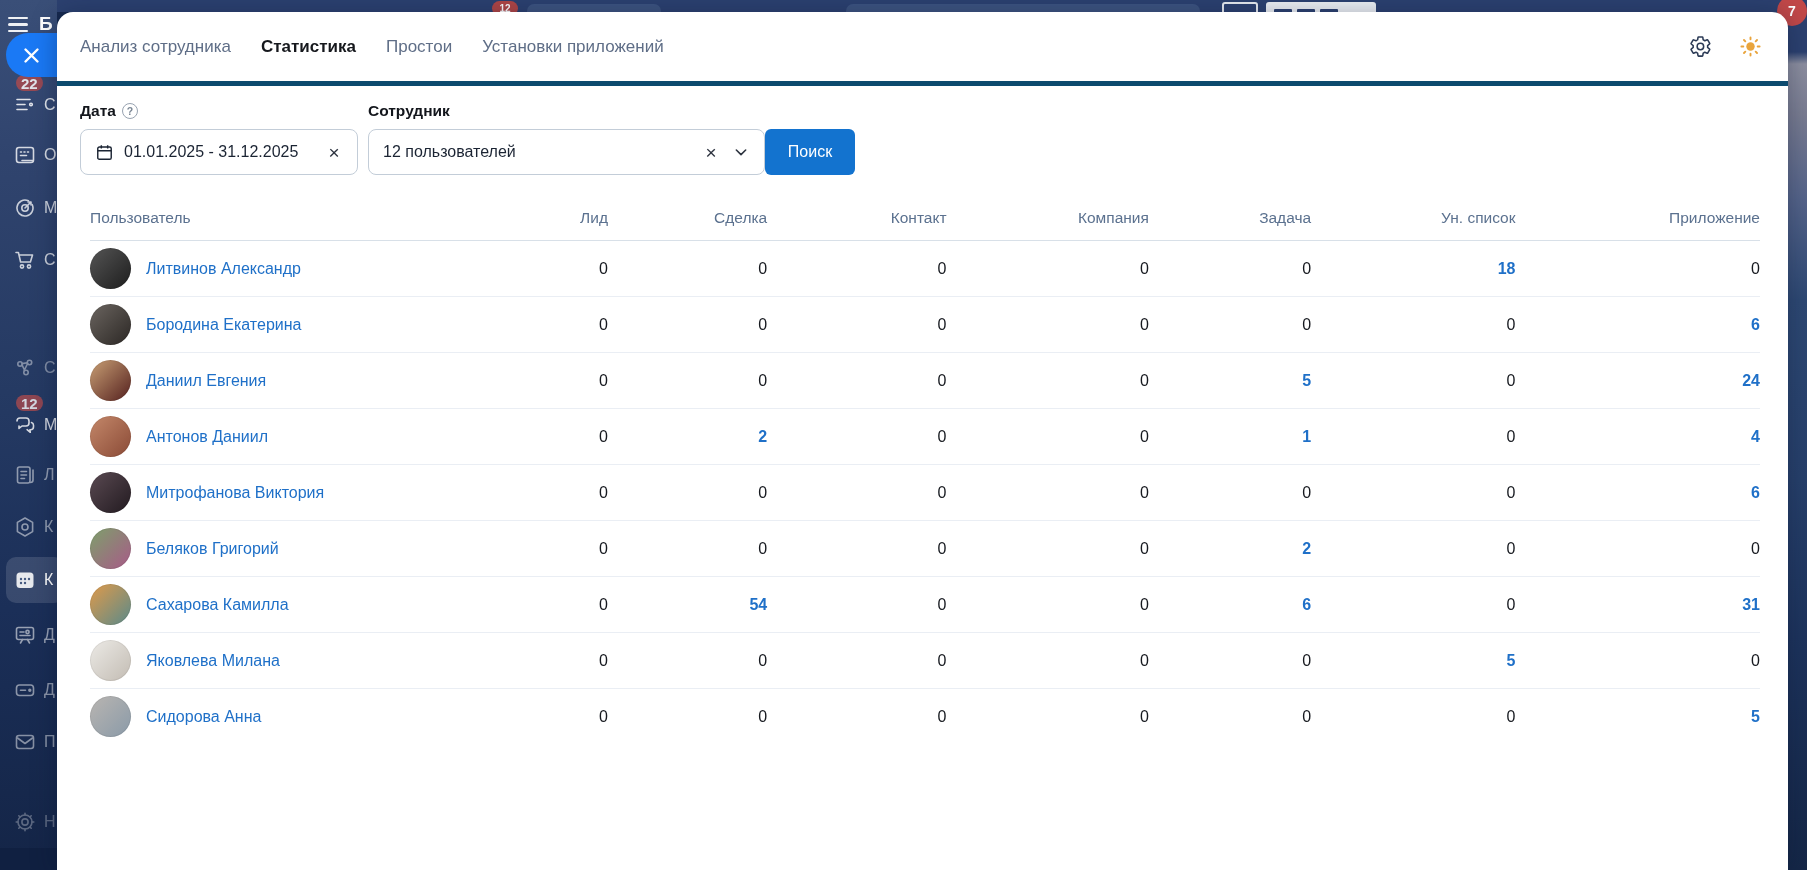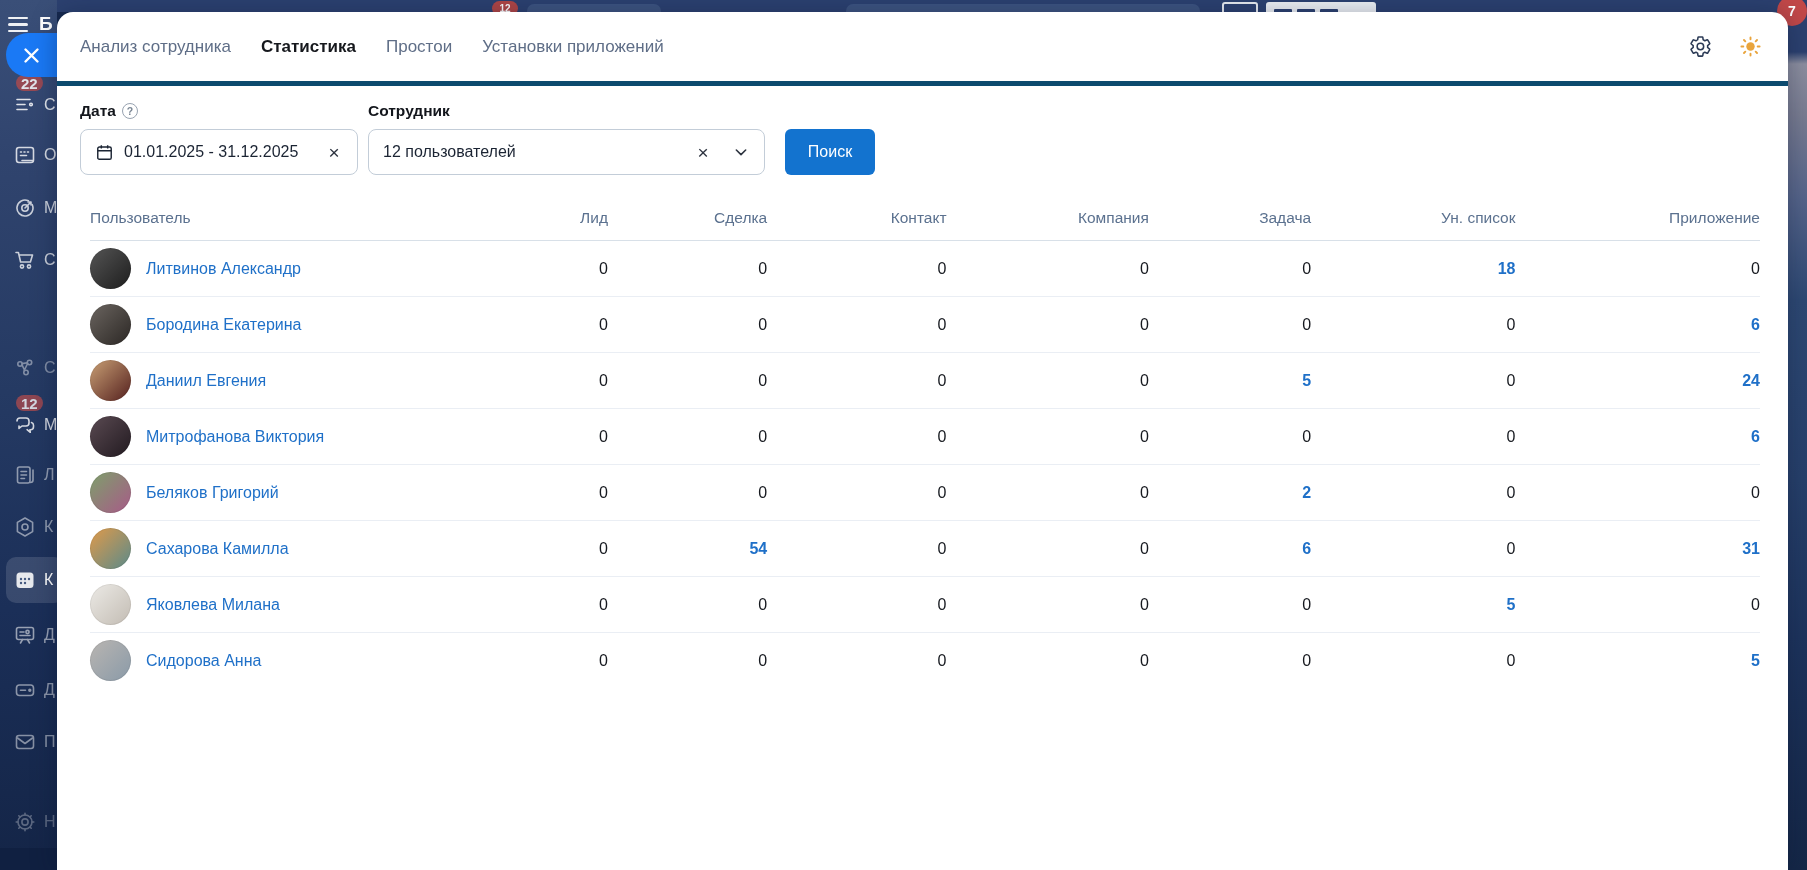--- a/index.html
+++ b/index.html
@@ -53,21 +53,21 @@
   .head-icons { margin-left:auto; display:flex; align-items:center; gap:26px; padding-right:3px; }
   .icon-btn { width:24px; height:24px; display:flex; align-items:center; justify-content:center; cursor:pointer; }
 
   .filters { display:flex; align-items:flex-end; padding-left:23px; margin-top:16px; }
   .fgroup { display:flex; flex-direction:column; }
   .flabel { font-size:15.5px; font-weight:bold; color:#13161c; margin-bottom:9px; display:flex; align-items:center; gap:6px; }
   .help-ic { width:16px; height:16px; border:1.4px solid #98a3b1; border-radius:50%; color:#7a8694; font-size:10.5px; font-weight:bold;
     display:flex; align-items:center; justify-content:center; }
   .fbox { height:46px; border:1px solid #c3cdd8; border-radius:8px; background:#fff; display:flex; align-items:center; padding:8px 14px; }
   .date-box { width:278px; margin-right:10px; gap:10px; }
-  .emp-box { width:397px; margin-right:20px; gap:20px; }
+  .emp-box { width:397px; margin-right:0; gap:12px; }
   .fbox .val { font-size:16px; color:#1b2433; white-space:nowrap; overflow:hidden; }
   .clear-x { margin-left:auto; width:18px; height:18px; display:flex; align-items:center; justify-content:center;
     font-size:19px; color:#2e3440; cursor:pointer; line-height:1; }
   .chev { width:18px; height:18px; display:flex; align-items:center; justify-content:center; cursor:pointer; }
   .search-btn { height:46px; width:90px; background:#1373cf; border:none; border-radius:6px; color:#fff;
     font-size:16px; font-family:"Liberation Sans",sans-serif; cursor:pointer; }
 
   table.stats { border-collapse:collapse; table-layout:fixed; width:1670px; margin:24px 28px 0 33px; }
   table.stats th { font-size:15.5px; font-weight:normal; color:#5b718f; text-align:right; padding:10px 0 13px 0; }
   table.stats th:first-child { text-align:left; }
@@ -384,20 +384,35 @@
           <td><span class="v-zero">0</span></td>
           <td><span class="v-zero">0</span></td>
           <td><span class="v-zero">0</span></td>
           <td><span class="v-link">5</span></td>
           <td><span class="v-zero">0</span></td>
           <td><span class="v-link">24</span></td>
         </tr>
         <tr>
           <td class="user-cell">
             <div class="user-wrap">
+              <div class="avatar" style="background: linear-gradient(135deg, rgb(196, 136, 106), rgb(138, 74, 54));"></div>
+              <a class="uname">Антонов Даниил</a>
+            </div>
+          </td>
+          <td><span class="v-zero">0</span></td>
+          <td><span class="v-link">2</span></td>
+          <td><span class="v-zero">0</span></td>
+          <td><span class="v-zero">0</span></td>
+          <td><span class="v-link">1</span></td>
+          <td><span class="v-zero">0</span></td>
+          <td><span class="v-link">4</span></td>
+        </tr>
+        <tr>
+          <td class="user-cell">
+            <div class="user-wrap">
               <div class="avatar" style="background: linear-gradient(135deg, rgb(90, 74, 82), rgb(34, 26, 32));"></div>
               <a class="uname">Митрофанова Виктория</a>
             </div>
           </td>
           <td><span class="v-zero">0</span></td>
           <td><span class="v-zero">0</span></td>
           <td><span class="v-zero">0</span></td>
           <td><span class="v-zero">0</span></td>
           <td><span class="v-zero">0</span></td>
           <td><span class="v-zero">0</span></td>

